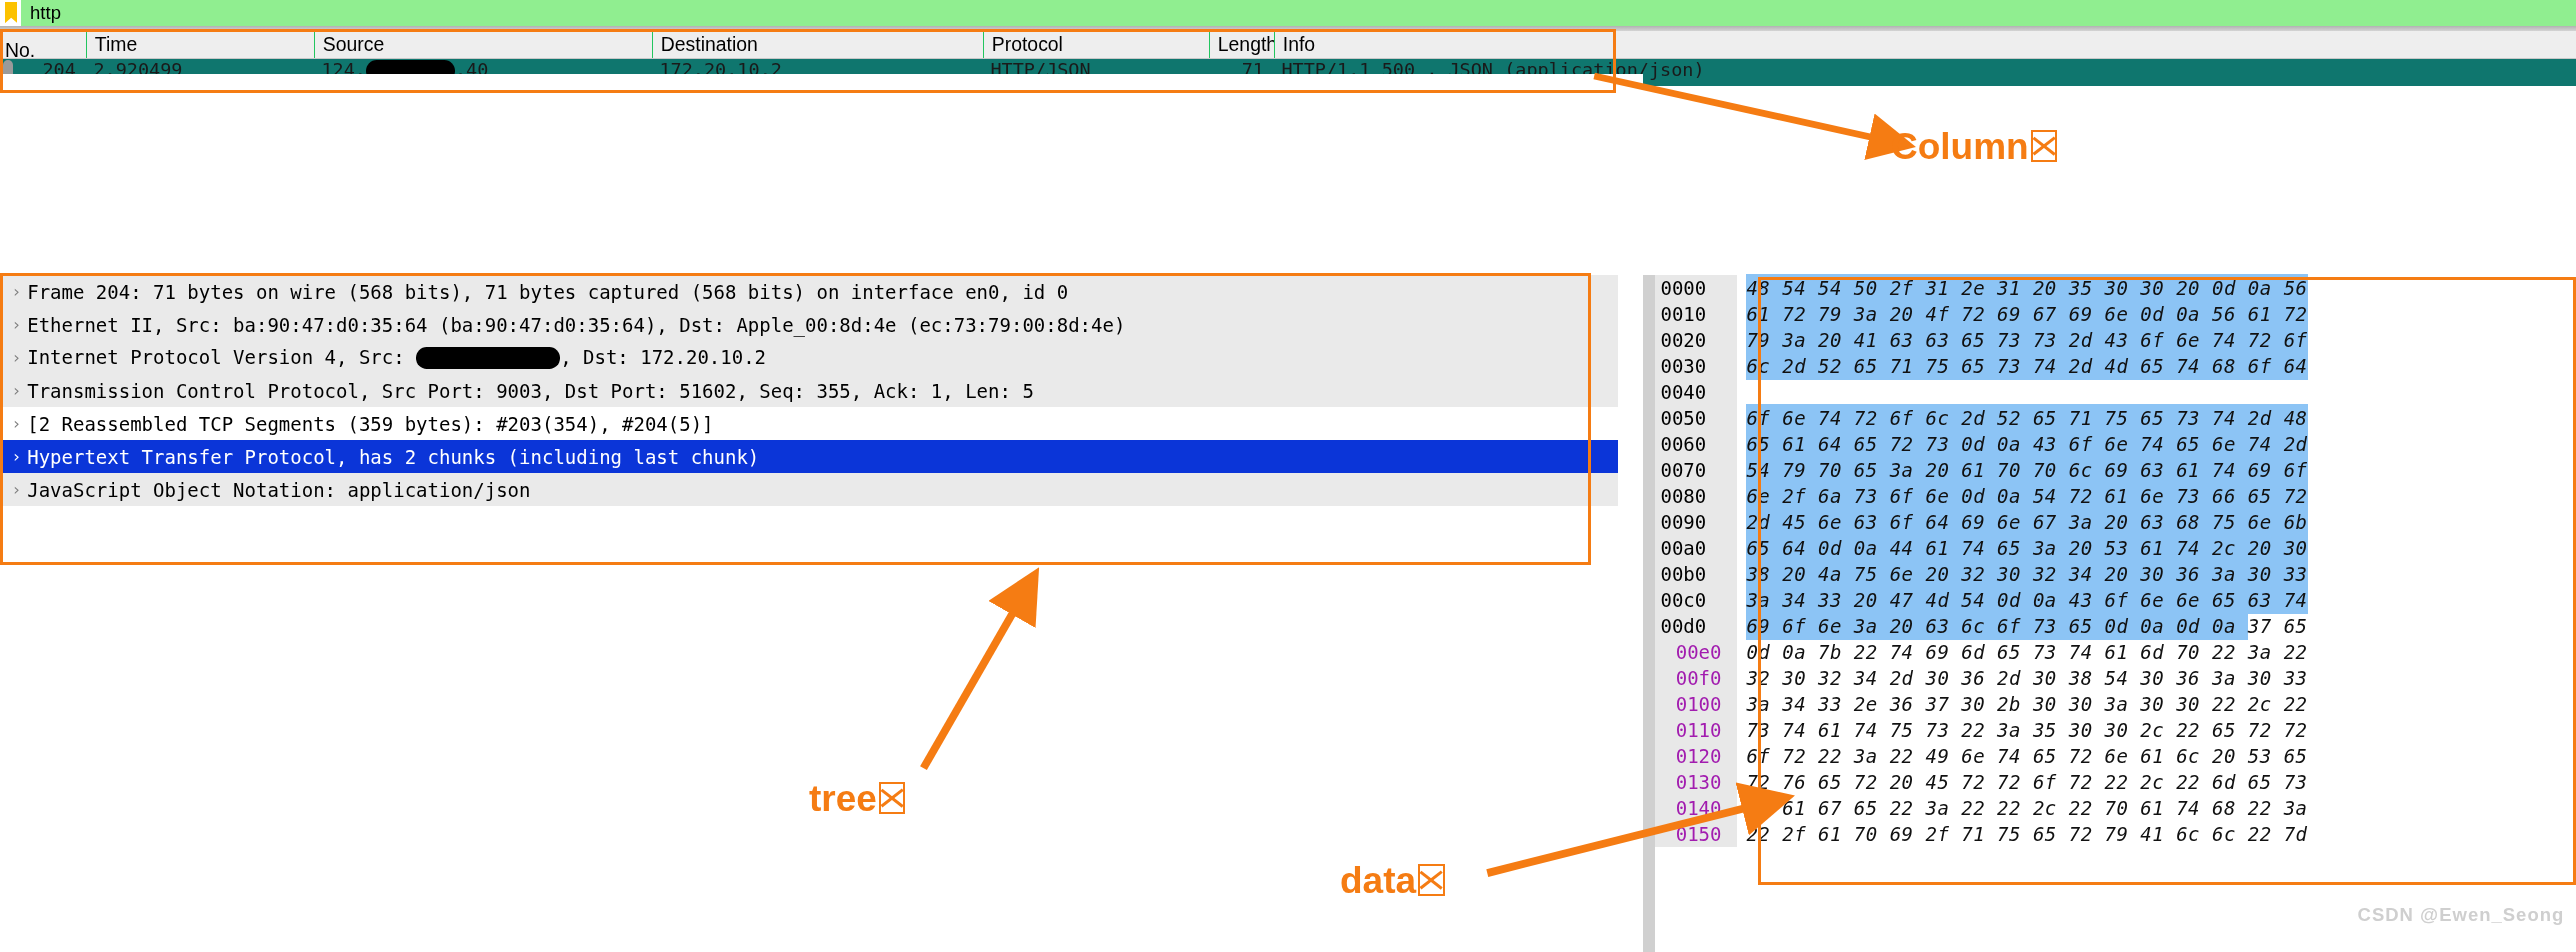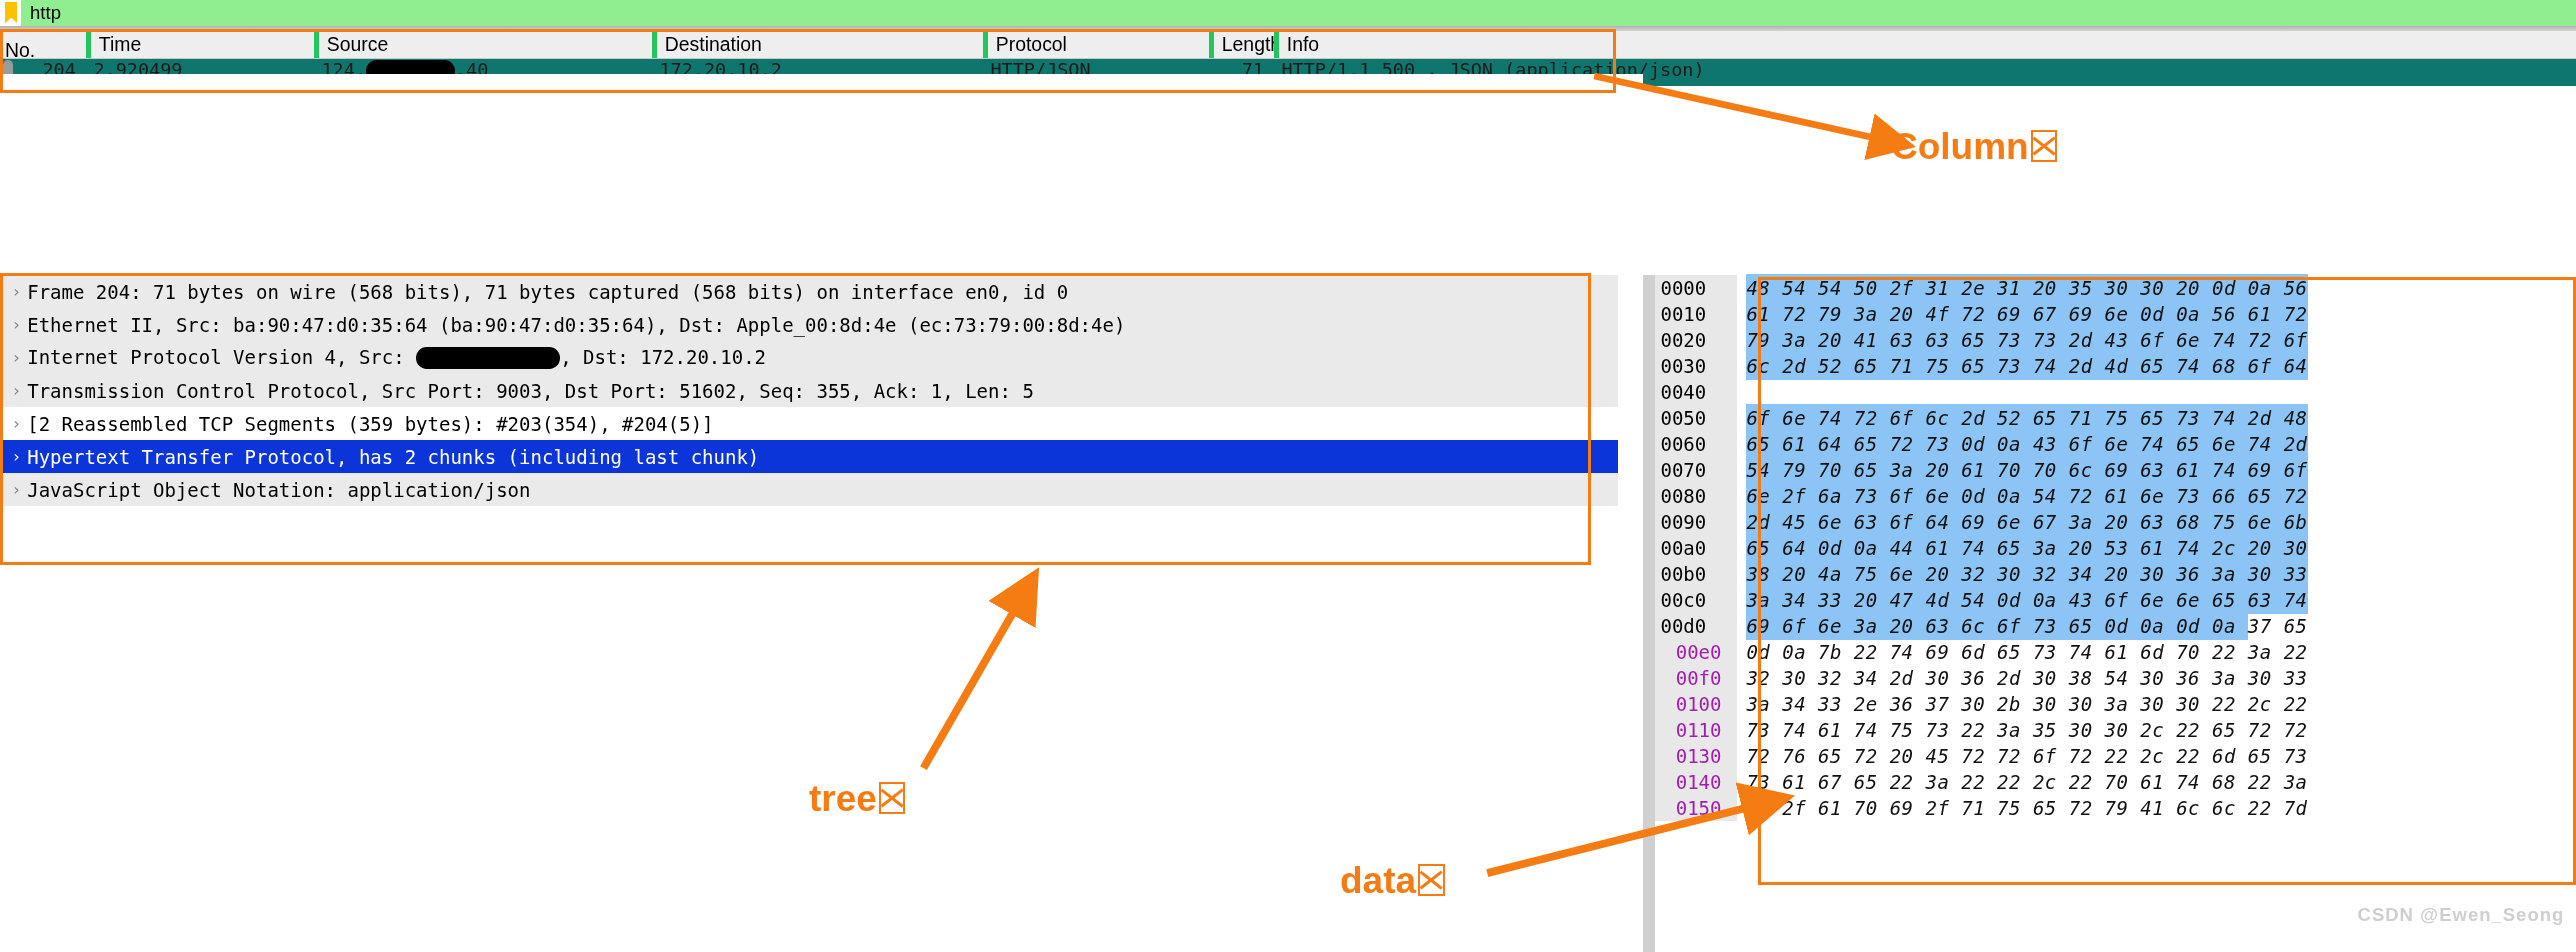--- a/index.html
+++ b/index.html
@@ -70,21 +70,21 @@
     align-items: center;
   }
   .col-head {
     font-family: "Liberation Sans", sans-serif;
     font-size: 19.4px;
     color: #000;
     height: 27px;
     line-height: 27px;
     padding-left: 7.8px;
     box-sizing: border-box;
-    border-left: 5px solid #22c55e;
+    border-left: 1px solid #22c55e;
     overflow: hidden;
     white-space: nowrap;
     flex: 0 0 auto;
   }
   .col-head:first-child { border-left: none; padding-left: 4.9px; }
 
   #packet-row {
     position: absolute;
     left: 0; top: 32px;
     width: 2576px; height: 27px;
@@ -414,20 +414,24 @@
       </div>
       <div class="hex-row">
         <span class="hex-off dim">0100</span>
         <span class="hex-bytes"><span class="nohl">3a 34 33 2e 36 37 30 2b  30 30 3a 30 30 22 2c 22</span></span>
       </div>
       <div class="hex-row">
         <span class="hex-off dim">0110</span>
         <span class="hex-bytes"><span class="nohl">73 74 61 74 75 73 22 3a  35 30 30 2c 22 65 72 72</span></span>
       </div>
       <div class="hex-row">
+        <span class="hex-off dim">0120</span>
+        <span class="hex-bytes"><span class="nohl">6f 72 22 3a 22 49 6e 74  65 72 6e 61 6c 20 53 65</span></span>
+      </div>
+      <div class="hex-row">
         <span class="hex-off dim">0130</span>
         <span class="hex-bytes"><span class="nohl">72 76 65 72 20 45 72 72  6f 72 22 2c 22 6d 65 73</span></span>
       </div>
       <div class="hex-row">
         <span class="hex-off dim">0140</span>
         <span class="hex-bytes"><span class="nohl">73 61 67 65 22 3a 22 22  2c 22 70 61 74 68 22 3a</span></span>
       </div>
       <div class="hex-row">
         <span class="hex-off dim">0150</span>
         <span class="hex-bytes"><span class="nohl">22 2f 61 70 69 2f 71 75  65 72 79 41 6c 6c 22 7d</span></span>

